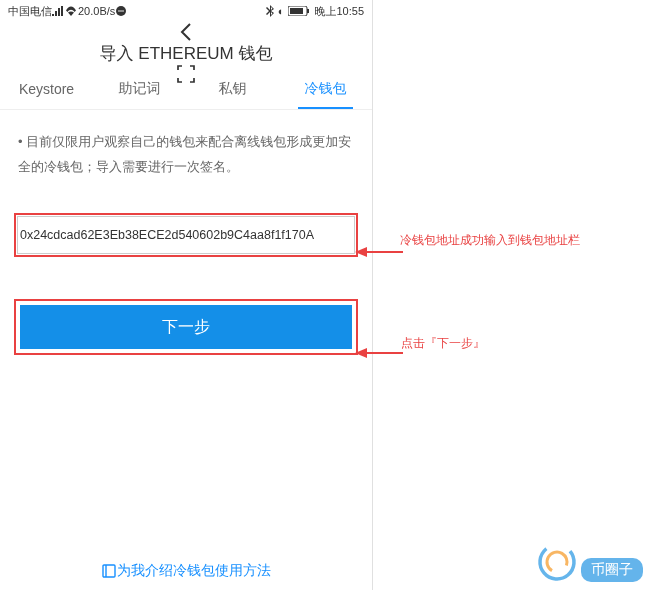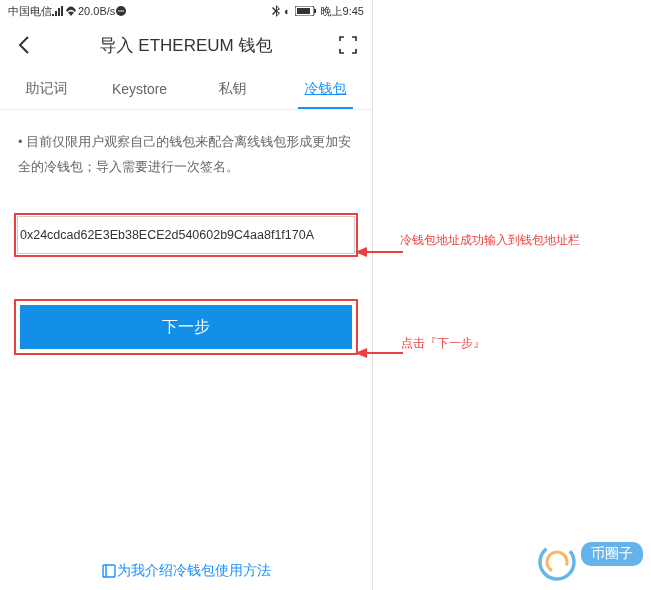--- a/index.html
+++ b/index.html
@@ -44,20 +44,21 @@
     .signal-icon, .wifi-icon, .bt-icon, .battery-icon, .chat-icon {
       display: inline-flex;
       align-items: center;
     }
     .header {
       height: 46px;
       display: flex;
       align-items: center;
       justify-content: space-between;
       padding: 0 14px;
+      flex-direction: column;
     }
     .back-icon {
       width: 20px;
       height: 20px;
       display: flex;
       align-items: center;
       justify-content: center;
     }
     .header-title {
       font-size: 17px;
@@ -83,21 +84,20 @@
       display: flex;
       align-items: center;
       justify-content: center;
       font-size: 14px;
       color: #666;
       cursor: pointer;
       position: relative;
     }
     .tab.active {
       color: #1890ff;
-      text-decoration: underline;
     }
     .tab.active::after {
       content: '';
       position: absolute;
       bottom: 0;
       left: 20%;
       right: 20%;
       height: 2px;
       background: #1890ff;
     }
@@ -183,21 +183,21 @@
     .arrow-2 {
       top: 345px;
       left: 355px;
       width: 48px;
     }
     .watermark {
       position: absolute;
       bottom: 8px;
       right: 8px;
       display: flex;
-      align-items: flex-start;
+      align-items: flex-end;
       gap: 4px;
     }
     .watermark-circle {
       width: 40px;
       height: 40px;
     }
     .watermark-text {
       background: #4aa8e8;
       color: #fff;
       padding: 3px 10px;
@@ -240,44 +240,44 @@
           </svg>
       </span>
       <span>◐</span>
       <span class="battery-icon">
         <svg width="22" height="10" viewBox="0 0 22 10">
             <rect x="0" y="0" width="19" height="10" rx="2" fill="none" stroke="#333" stroke-width="1"></rect>
             <rect x="2" y="2" width="13" height="6" fill="#333"></rect>
             <rect x="19" y="3" width="2" height="4" fill="#333"></rect>
           </svg>
       </span>
-      <span>晚上9:45</span>
+      <span>晚上10:55</span>
     </div>
   </div>
 
   <div class="header">
     <div class="back-icon">
       <svg width="14" height="20" viewBox="0 0 14 20">
           <path d="M11 2L3 10l8 8" fill="none" stroke="#333" stroke-width="2"></path>
         </svg>
     </div>
     <div class="header-title">导入 ETHEREUM 钱包</div>
     <div class="scan-icon">
       <svg width="18" height="18" viewBox="0 0 18 18">
           <path d="M1 5V1h4M13 1h4v4M17 13v4h-4M5 17H1v-4" fill="none" stroke="#333" stroke-width="1.7"></path>
         </svg>
     </div>
   </div>
 
   <div class="tabs">
     <div class="tab">
-        <span>助记词</span>
+        <span>Keystore</span>
       </div>
     <div class="tab">
-        <span>Keystore</span>
+        <span>助记词</span>
       </div>
     <div class="tab">
         <span>私钥</span>
       </div>
     <div class="tab active">
         <span>冷钱包</span>
       </div>
   </div>
 
   <div class="info-text">

